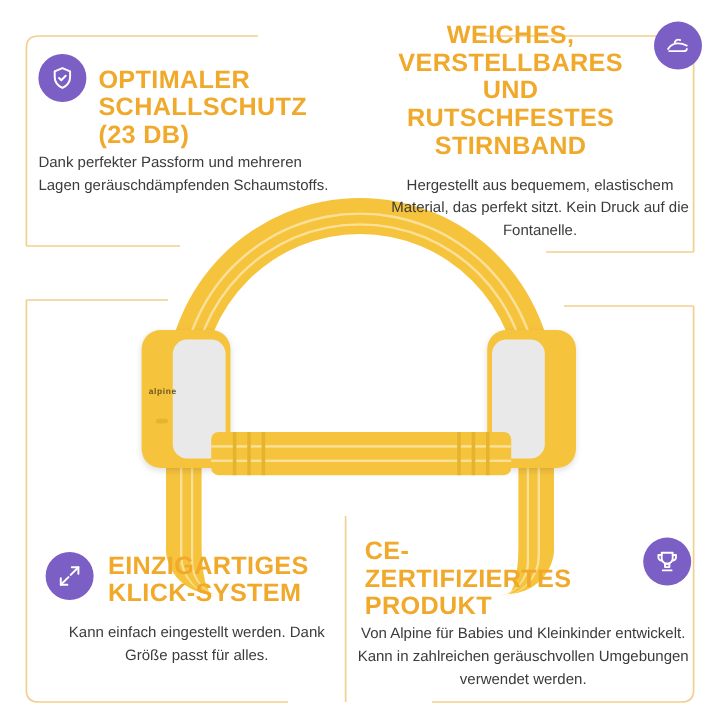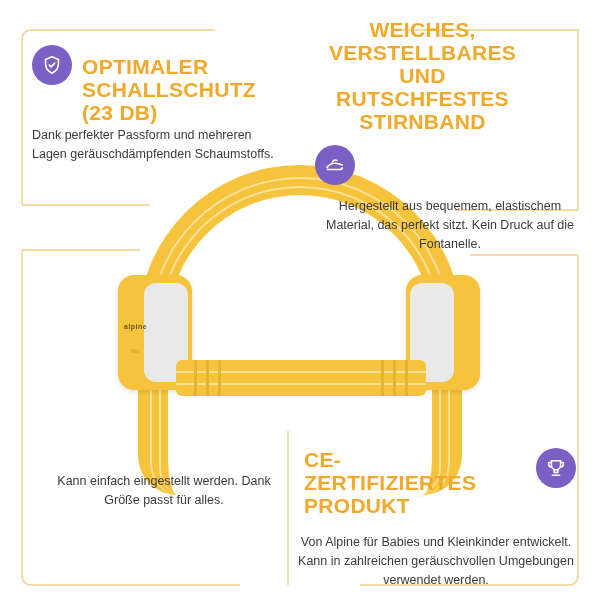--- a/index.html
+++ b/index.html
@@ -173,35 +173,35 @@
     color: #3b3b3b;
   }
 
   
   #f-sound { left: 32px; top: 45px; width: 255px; }
   #f-sound .title { margin-top: 10px; }
   #f-sound .body-text { margin-top: 2px; text-align: left; }
 
   
   #f-band { left: 315px; top: 18px; width: 270px; text-align: center; }
-  #f-band .head-row { justify-content: flex-end; align-items: flex-start; gap: 12px; flex-direction: column; }
+  #f-band .head-row { justify-content: flex-end; align-items: flex-start; gap: 12px; }
   #f-band .title { text-align: center; width: 215px; }
   #f-band .body-text { margin-top: 12px; text-align: center; }
 
   
   #f-click { left: 38px; top: 460px; width: 252px; text-align: center; }
   #f-click .head-row { gap: 12px; }
   #f-click .title { text-align: left; width: 200px; }
   #f-click .body-text { margin-top: 12px; text-align: center; }
 
   
   #f-cert { left: 296px; top: 448px; width: 280px; text-align: center; }
   #f-cert .head-row { justify-content: flex-end; align-items: flex-start; gap: 27px; }
   #f-cert .title { text-align: left; width: 205px; }
-  #f-cert .body-text { margin-top: 16px; text-align: center; }
+  #f-cert .body-text { margin-top: 2px; text-align: center; }
 </style>
 </head>
 <body>
 
 <div class="page">
 
   <svg class="frame-svg" viewBox="0 0 600 600">
     <g fill="none" stroke="#f3cf8d" stroke-width="1.4">
 
       <path d="M22 205 L22 40 Q22 30 32 30 L215 30"></path>
@@ -267,20 +267,31 @@
           <path d="M3 15c2-3 6-5 9-5s6 1 8 2"></path>
           <path d="M4 17h13c2 0 3-1 3-2"></path>
           <path d="M9 9c1-2 3-3 5-2"></path>
         </svg>
       </div>
     </div>
     <div class="body-text">Hergestellt aus bequemem, elastischem Material, das perfekt sitzt. Kein Druck auf die Fontanelle.</div>
   </div>
 
   <div class="feature" id="f-click">
+    <div class="head-row">
+      <div class="badge">
+        <svg width="22" height="22" viewBox="0 0 24 24" fill="none" stroke="#ffffff" stroke-width="1.8" stroke-linecap="round" stroke-linejoin="round">
+          <path d="M14 4h6v6"></path>
+          <path d="M20 4l-7 7"></path>
+          <path d="M10 20H4v-6"></path>
+          <path d="M4 20l7-7"></path>
+        </svg>
+      </div>
+      <div class="title">EINZIGARTIGES KLICK-SYSTEM</div>
+    </div>
     <div class="body-text">Kann einfach eingestellt werden. Dank Größe passt für alles.</div>
   </div>
 
   <div class="feature" id="f-cert">
     <div class="head-row">
       <div class="title">CE-ZERTIFIZIERTES PRODUKT</div>
       <div class="badge">
         <svg width="22" height="22" viewBox="0 0 24 24" fill="none" stroke="#ffffff" stroke-width="1.7" stroke-linecap="round" stroke-linejoin="round">
           <path d="M7 4h10v5a5 5 0 01-10 0V4z"></path>
           <path d="M7 6H4v2a3 3 0 003 3"></path>

